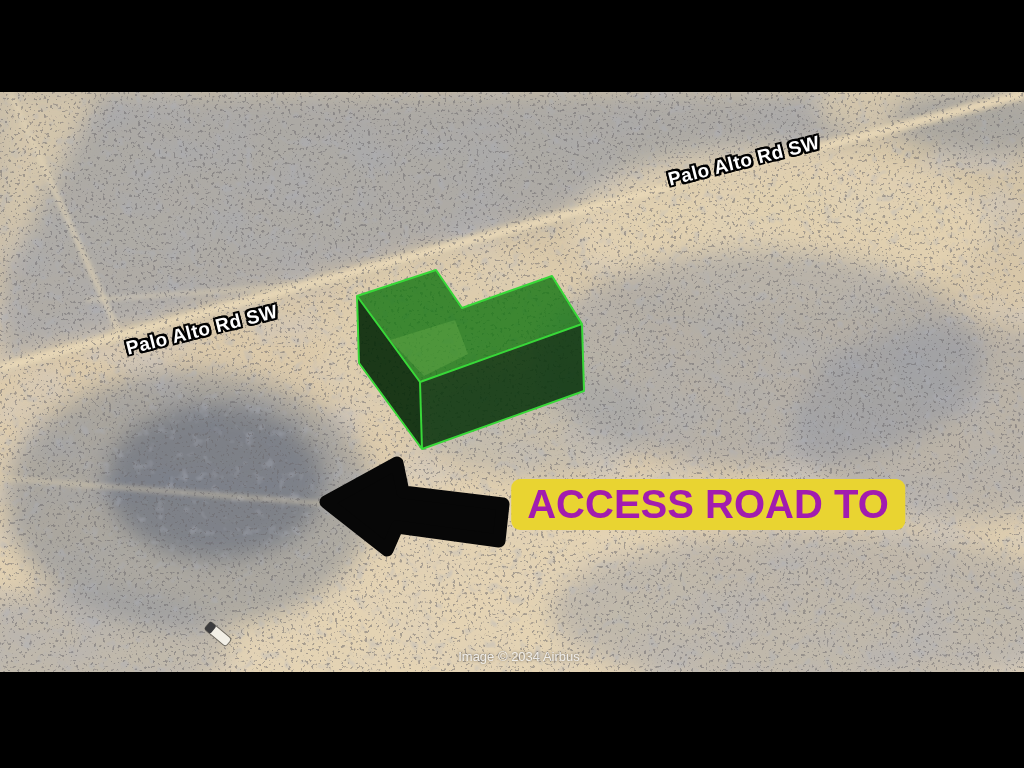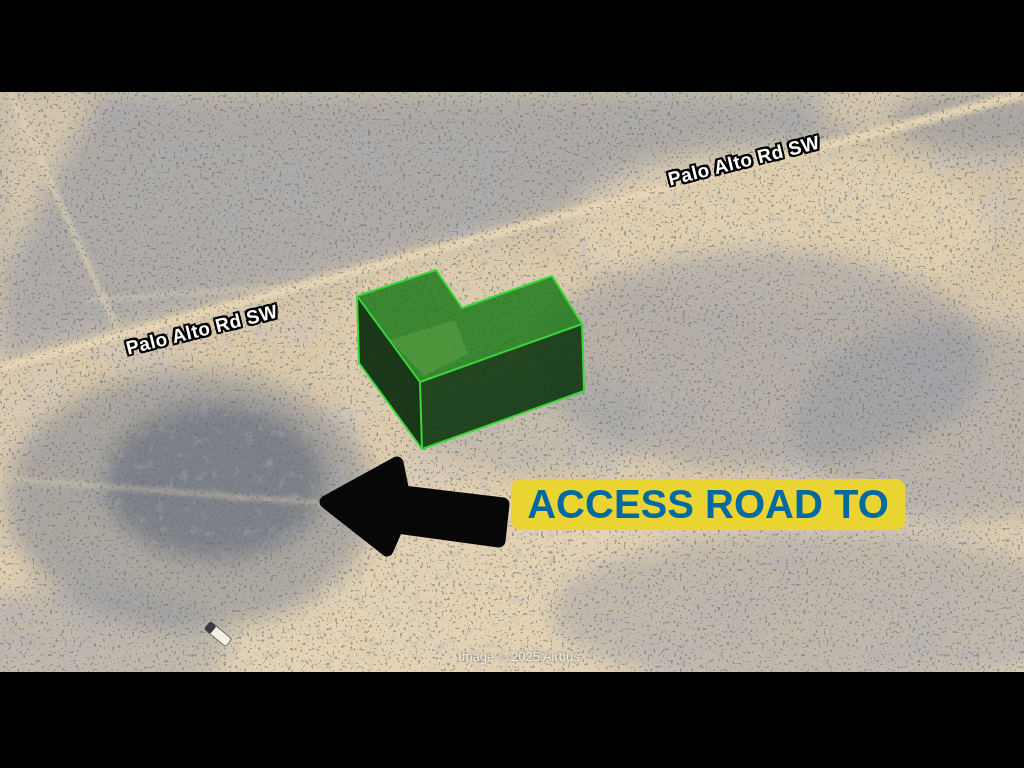--- a/index.html
+++ b/index.html
@@ -13,21 +13,21 @@
   .stage svg{position:absolute;left:0;top:0;}
   .road-label{position:absolute;white-space:nowrap;color:#fff;
       font-weight:700;font-size:19px;letter-spacing:.5px;
       transform:translate(-50%,-50%) rotate(-14deg);
       text-shadow:-2px -2px 0 #000,2px -2px 0 #000,-2px 2px 0 #000,2px 2px 0 #000,
                   0 -2px 0 #000,0 2px 0 #000,-2px 0 0 #000,2px 0 0 #000;}
   #road-label-left{left:202px;top:238px;}
   #road-label-right{left:744px;top:69px;}
   .callout{position:absolute;left:708px;top:387px;transform:translateX(-50%);
       display:flex;flex-direction:column;align-items:center;}
-  .callout .hl{background:#e9d431;color:#0369a1;font-weight:900;font-size:40px;
+  .callout .hl{background:#e9d431;color:#a21caf;font-weight:900;font-size:40px;
       line-height:1.18;padding:2px 16px;border-radius:9px;white-space:nowrap;}
   .callout .hl.second{margin-top:-7px;}
   .attribution{position:absolute;left:519px;top:564px;transform:translate(-50%,-50%);
       color:rgba(255,255,255,.8);font-size:13px;white-space:nowrap;
       text-shadow:0 0 3px rgba(0,0,0,.55);}
 </style>
 </head>
 <body>
 
 <div class="frame">
@@ -114,17 +114,17 @@
       <path d="M326,410 L397,371 L403,400 L503,412 L499,449 L397,435 L387,458 Z" fill="#070707" stroke="#070707" stroke-width="13" stroke-linejoin="round"></path>
     </svg>
 
     <div class="road-label" id="road-label-left">Palo Alto Rd SW</div>
     <div class="road-label" id="road-label-right">Palo Alto Rd SW</div>
 
     <div class="callout">
       <span class="hl">ACCESS ROAD TO</span>
     </div>
 
-    <div class="attribution">Image © 2025 Airbus</div>
+    <div class="attribution">Image © 2034 Airbus</div>
   </div>
 
   <div class="bar bottom"></div>
 </div>
 
 </body></html>

